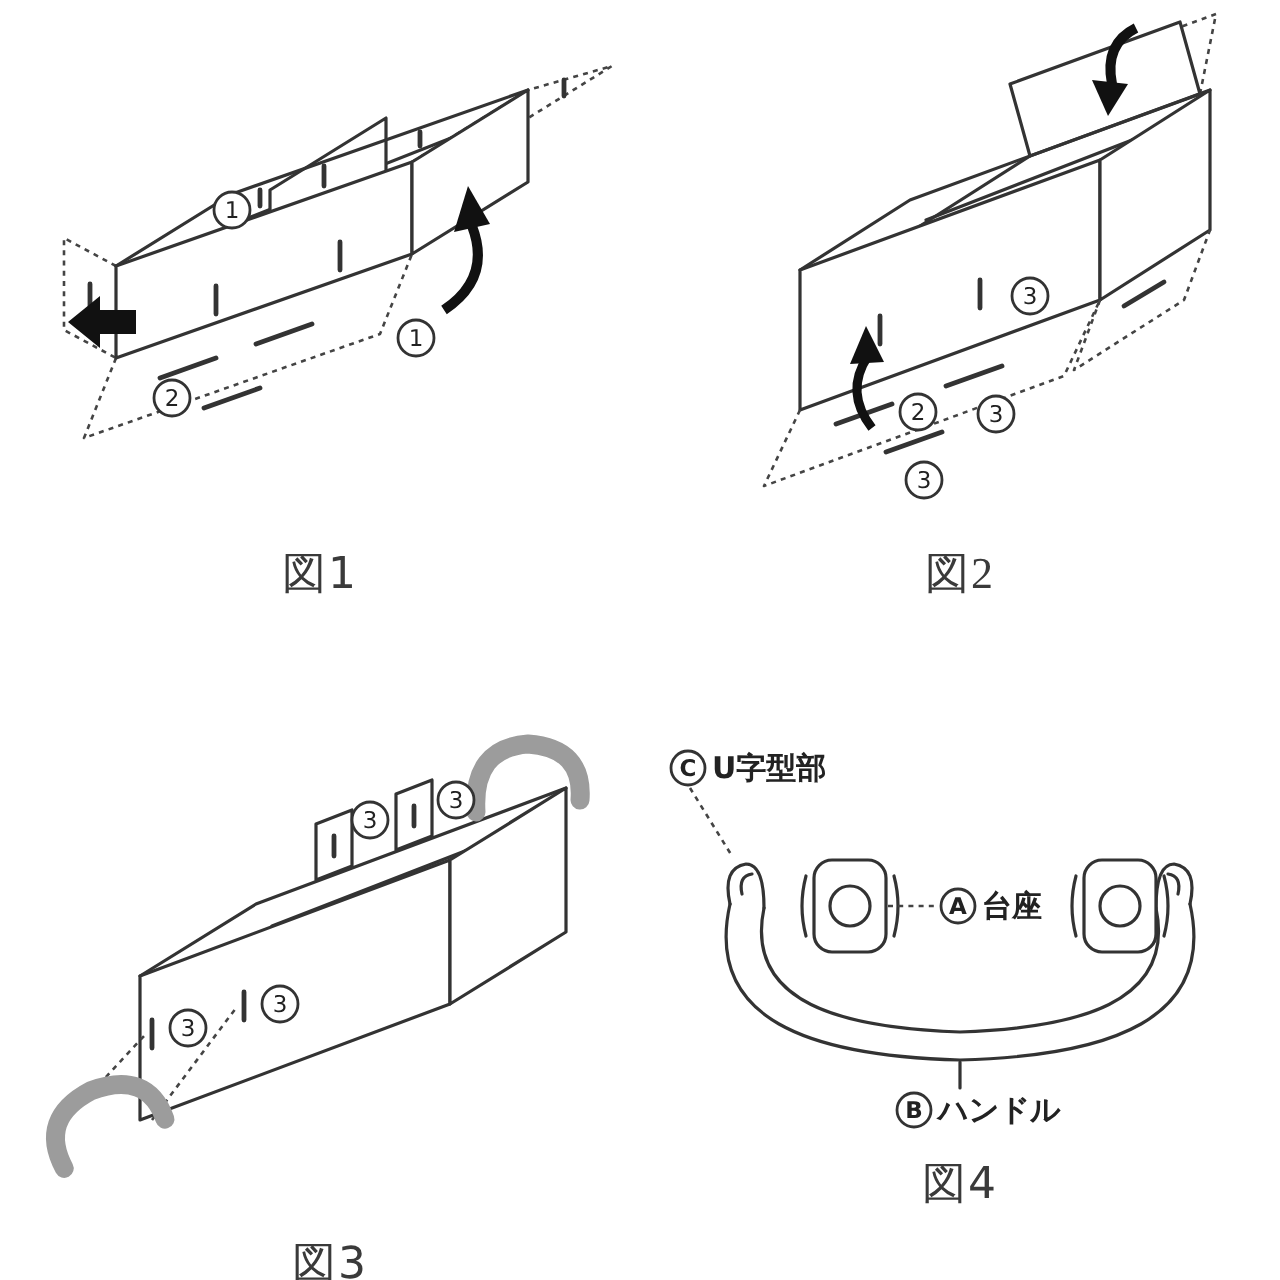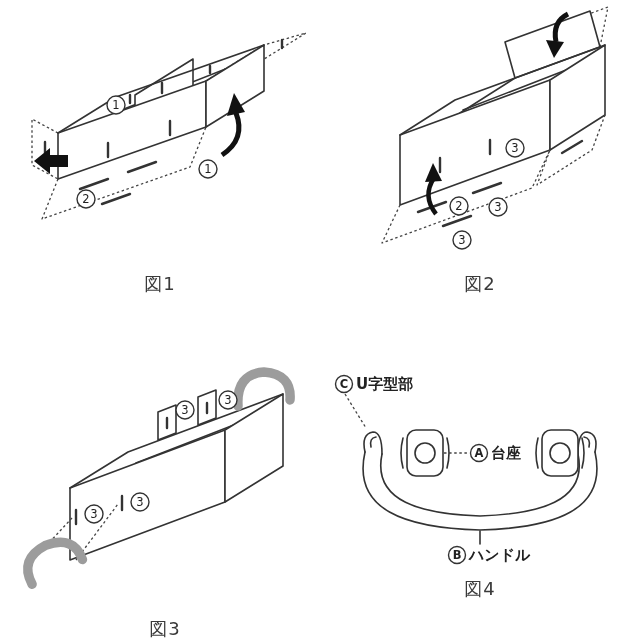--- a/index.html
+++ b/index.html
@@ -5,23 +5,23 @@
   * { margin:0; padding:0; box-sizing:border-box; }
   html,body { width:640px; height:640px; background:#ffffff;
               font-family:"DejaVu Sans","Liberation Sans",sans-serif; }
   .sheet { position:relative; width:640px; height:640px; background:#ffffff; overflow:hidden; }
   .fig { position:absolute; display:flex; flex-direction:column; align-items:center; }
   .fig1 { left:10px;  top:15px;  width:300px; }
   .fig2 { left:330px; top:0px;   width:300px; }
   .fig3 { left:10px;  top:348px; width:310px; }
   .fig4 { left:330px; top:362px; width:300px; }
   svg { display:block; }
-  .caption { font-size:18px; color:#3a3a3a; letter-spacing:1px; }
+  .caption { font-size:22px; color:#3a3a3a; letter-spacing:1px; }
   .fig1 .caption { margin-top:27px; }
-  .fig2 .caption { margin-top:20px; }
+  .fig2 .caption { margin-top:20px;font-family:Liberation Serif, serif; }
   .fig3 .caption { margin-top:24px; }
   .fig4 .caption { }
 
   .ln   { fill:none; stroke:#333333; stroke-width:1.6; stroke-linejoin:round; stroke-linecap:round; }
   .face { fill:#ffffff; stroke:#333333; stroke-width:1.6; stroke-linejoin:round; }
   .dot  { fill:none; stroke:#444444; stroke-width:1.3; stroke-dasharray:2.5 2.6; stroke-linejoin:round; }
   .slot { stroke:#333333; stroke-width:2.4; stroke-linecap:round; }
   .arrow-shaft { fill:none; stroke:#111111; stroke-width:5; }
   .arrow-shaft.thin { stroke-width:4.5; }
   .arrow-head  { fill:#111111; stroke:none; }

